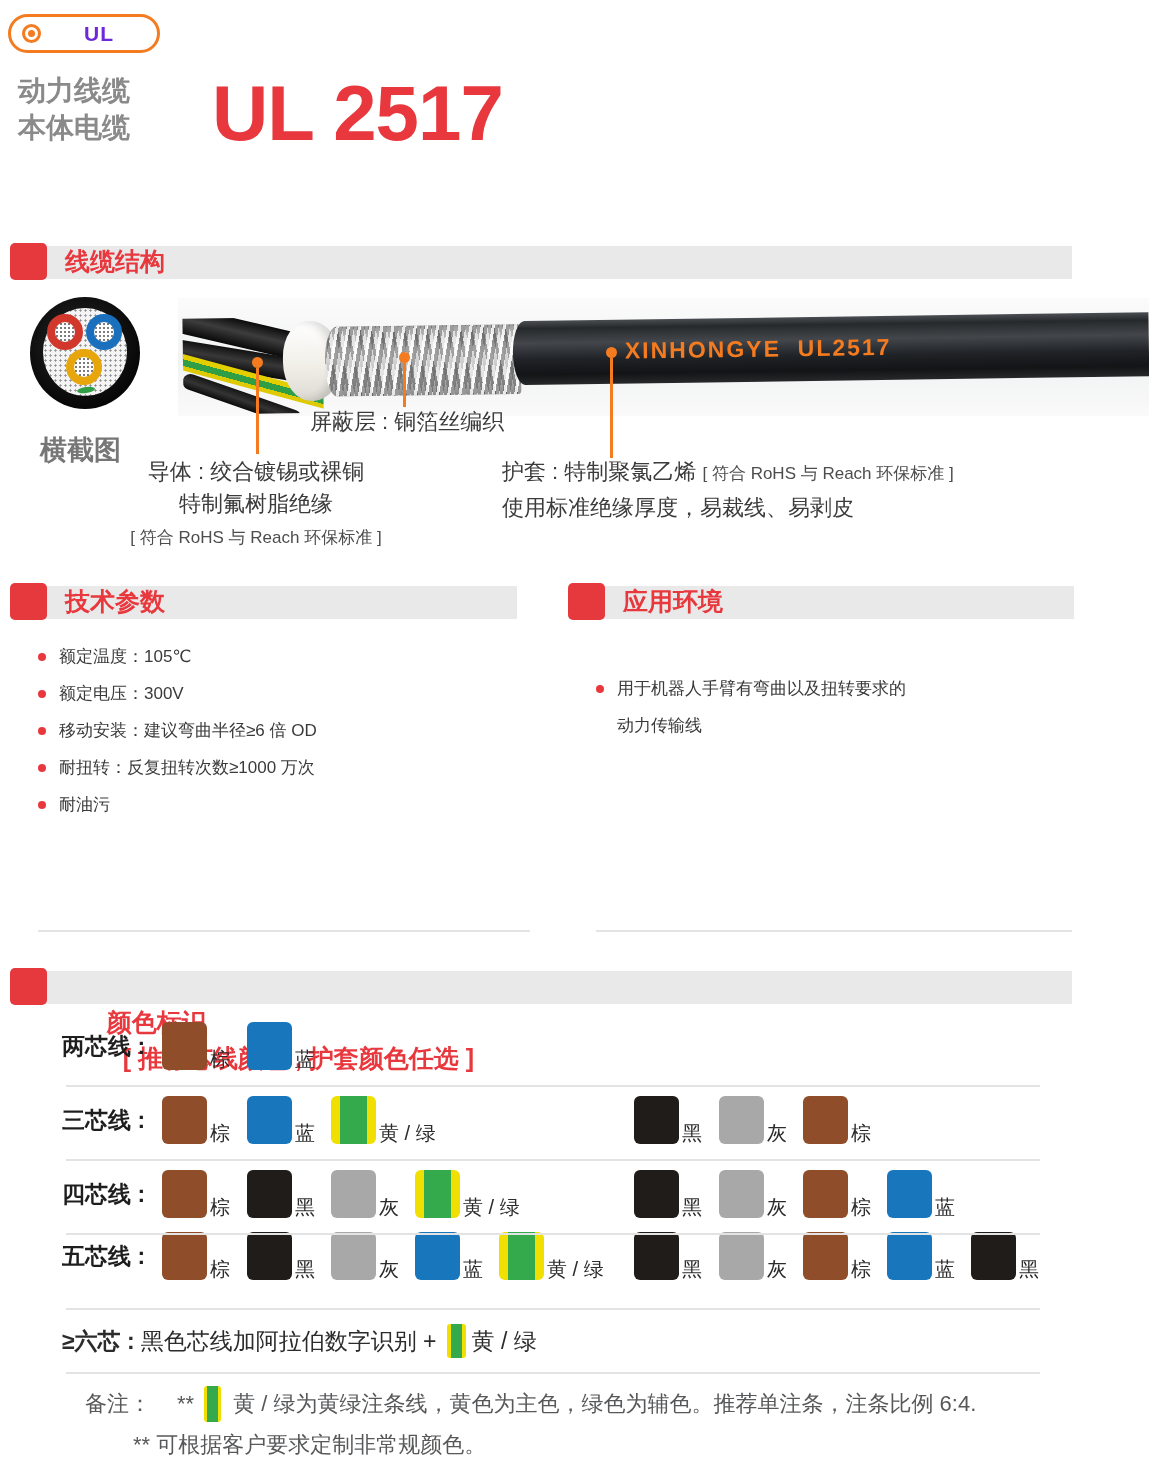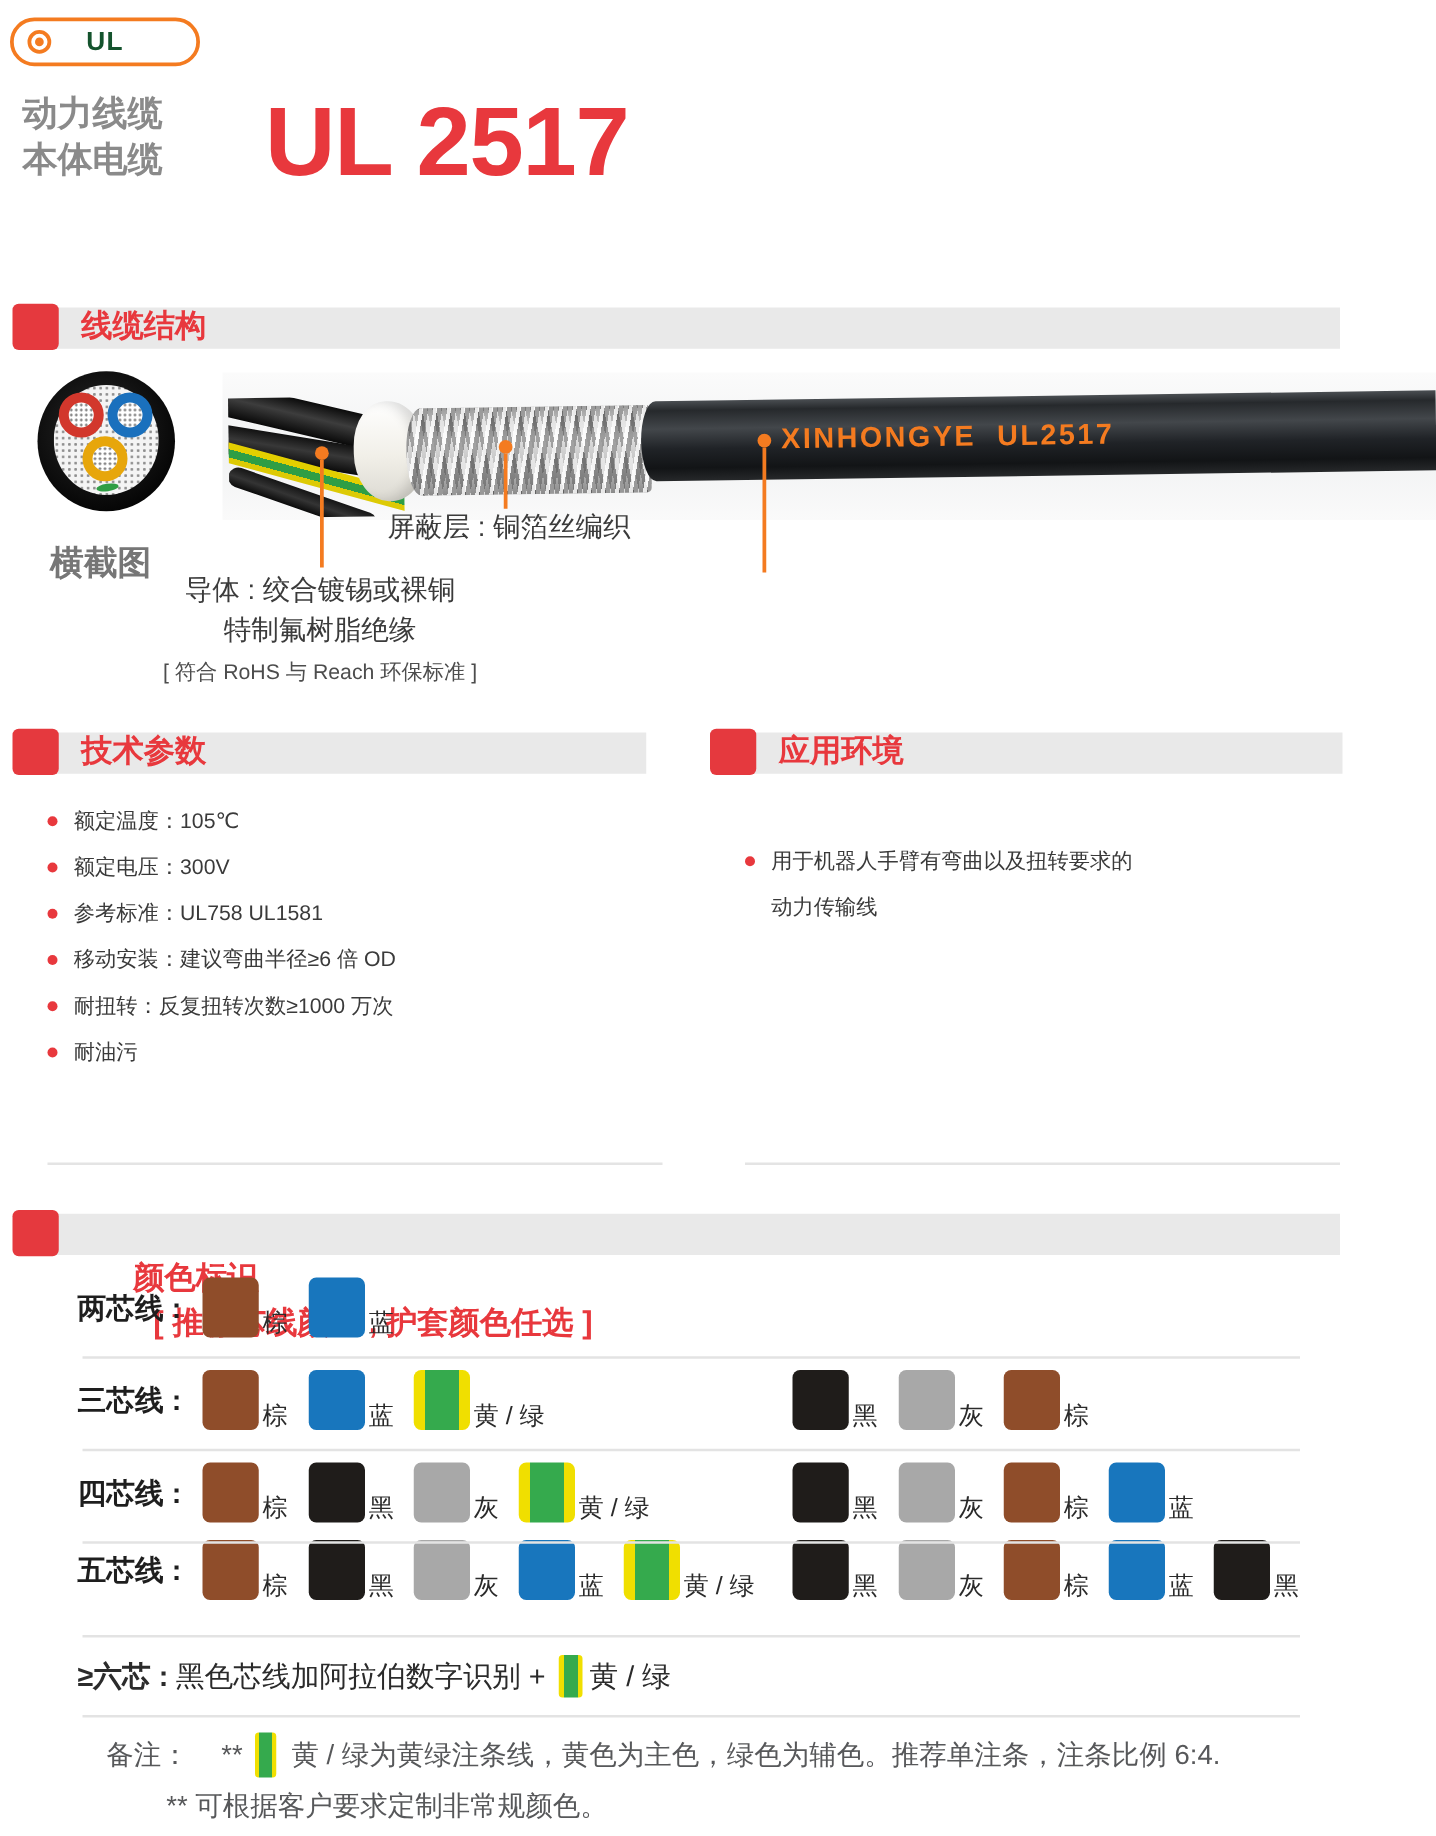--- a/index.html
+++ b/index.html
@@ -6,22 +6,22 @@
   body { background:#ffffff; font-family:"Liberation Sans","DejaVu Sans",sans-serif; }
   .page { position:relative; width:1149px; height:1469px; background:#ffffff; overflow:hidden; }
 
   
   .ul-badge { position:absolute; left:8px; top:14px; width:152px; height:39px;
     border:3px solid #f47b20; border-radius:20px; display:flex; align-items:center; }
   .ul-badge-dot { position:absolute; left:11px; top:7px; width:19px; height:19px;
     border:3px solid #f47b20; border-radius:50%; }
   .ul-badge-dot::after { content:""; position:absolute; left:3px; top:3px; width:7px; height:7px;
     background:#f47b20; border-radius:50%; }
-  .ul-badge-label { position:absolute; left:58px; width:60px; text-align:left;
-    color:#14532d; font-weight:bold; font-size:21px; letter-spacing:1px; }
+  .ul-badge-label { position:absolute; left:58px; width:60px; text-align:center;
+    color:#6d28d9; font-weight:bold; font-size:21px; letter-spacing:1px; }
   .subtitle { position:absolute; left:18px; top:72px; color:#8a8a8a; font-weight:bold;
     font-size:28px; line-height:37px; }
   .big-title { position:absolute; left:212px; top:68px; color:#e8383d; font-weight:900;
     font-size:78px; letter-spacing:-1px; white-space:pre; }
 
   
   .section-heading { position:absolute; height:37px; }
   .heading-band { position:absolute; left:2px; top:3px; height:33px; background:#e9e9e9; }
   .heading-square { position:absolute; left:0; top:0; width:37px; height:37px;
     background:#e5393e; border-radius:5px; }
@@ -172,38 +172,41 @@
   <div class="callout-line" style="left:610px; top:358px; height:100px;"></div>
 
   <div class="annot" style="left:310px; top:408px;">屏蔽层 : 铜箔丝编织</div>
 
   <div class="annot annot-center" style="left:105px; top:458px; width:302px;">
     <div>导体 : 绞合镀锡或裸铜</div>
     <div style="margin-top:4px;">特制氟树脂绝缘</div>
     <div class="annot-small" style="margin-top:6px;">[ 符合 RoHS 与 Reach 环保标准 ]</div>
   </div>
 
+  <div class="annot" style="left:502px; top:458px;">
+    <div>
+      <span>护套 : 特制聚氯乙烯</span>
+      <span class="annot-small">[ 符合 RoHS 与 Reach 环保标准 ]</span>
+    </div>
+    <div style="margin-top:6px;">使用标准绝缘厚度，易裁线、易剥皮</div>
+  </div>
 
   <div class="section-heading" style="left:10px; top:583px;">
     <div class="heading-band" style="width:505px;"></div>
     <div class="heading-square"></div>
     <div class="heading-text">技术参数</div>
   </div>
   <div class="bullet-list" style="left:38px; top:645px;" id="tech-list">
       <div class="bullet-item">
         <span class="dot"></span>
         <span>额定温度：105℃</span>
       </div>
       <div class="bullet-item">
         <span class="dot"></span>
         <span>额定电压：300V</span>
-      </div>
-      <div class="bullet-item">
-        <span class="dot"></span>
-        <span>参考标准：UL758 UL1581</span>
       </div>
       <div class="bullet-item">
         <span class="dot"></span>
         <span>移动安装：建议弯曲半径≥6 倍 OD</span>
       </div>
       <div class="bullet-item">
         <span class="dot"></span>
         <span>耐扭转：反复扭转次数≥1000 万次</span>
       </div>
       <div class="bullet-item">

